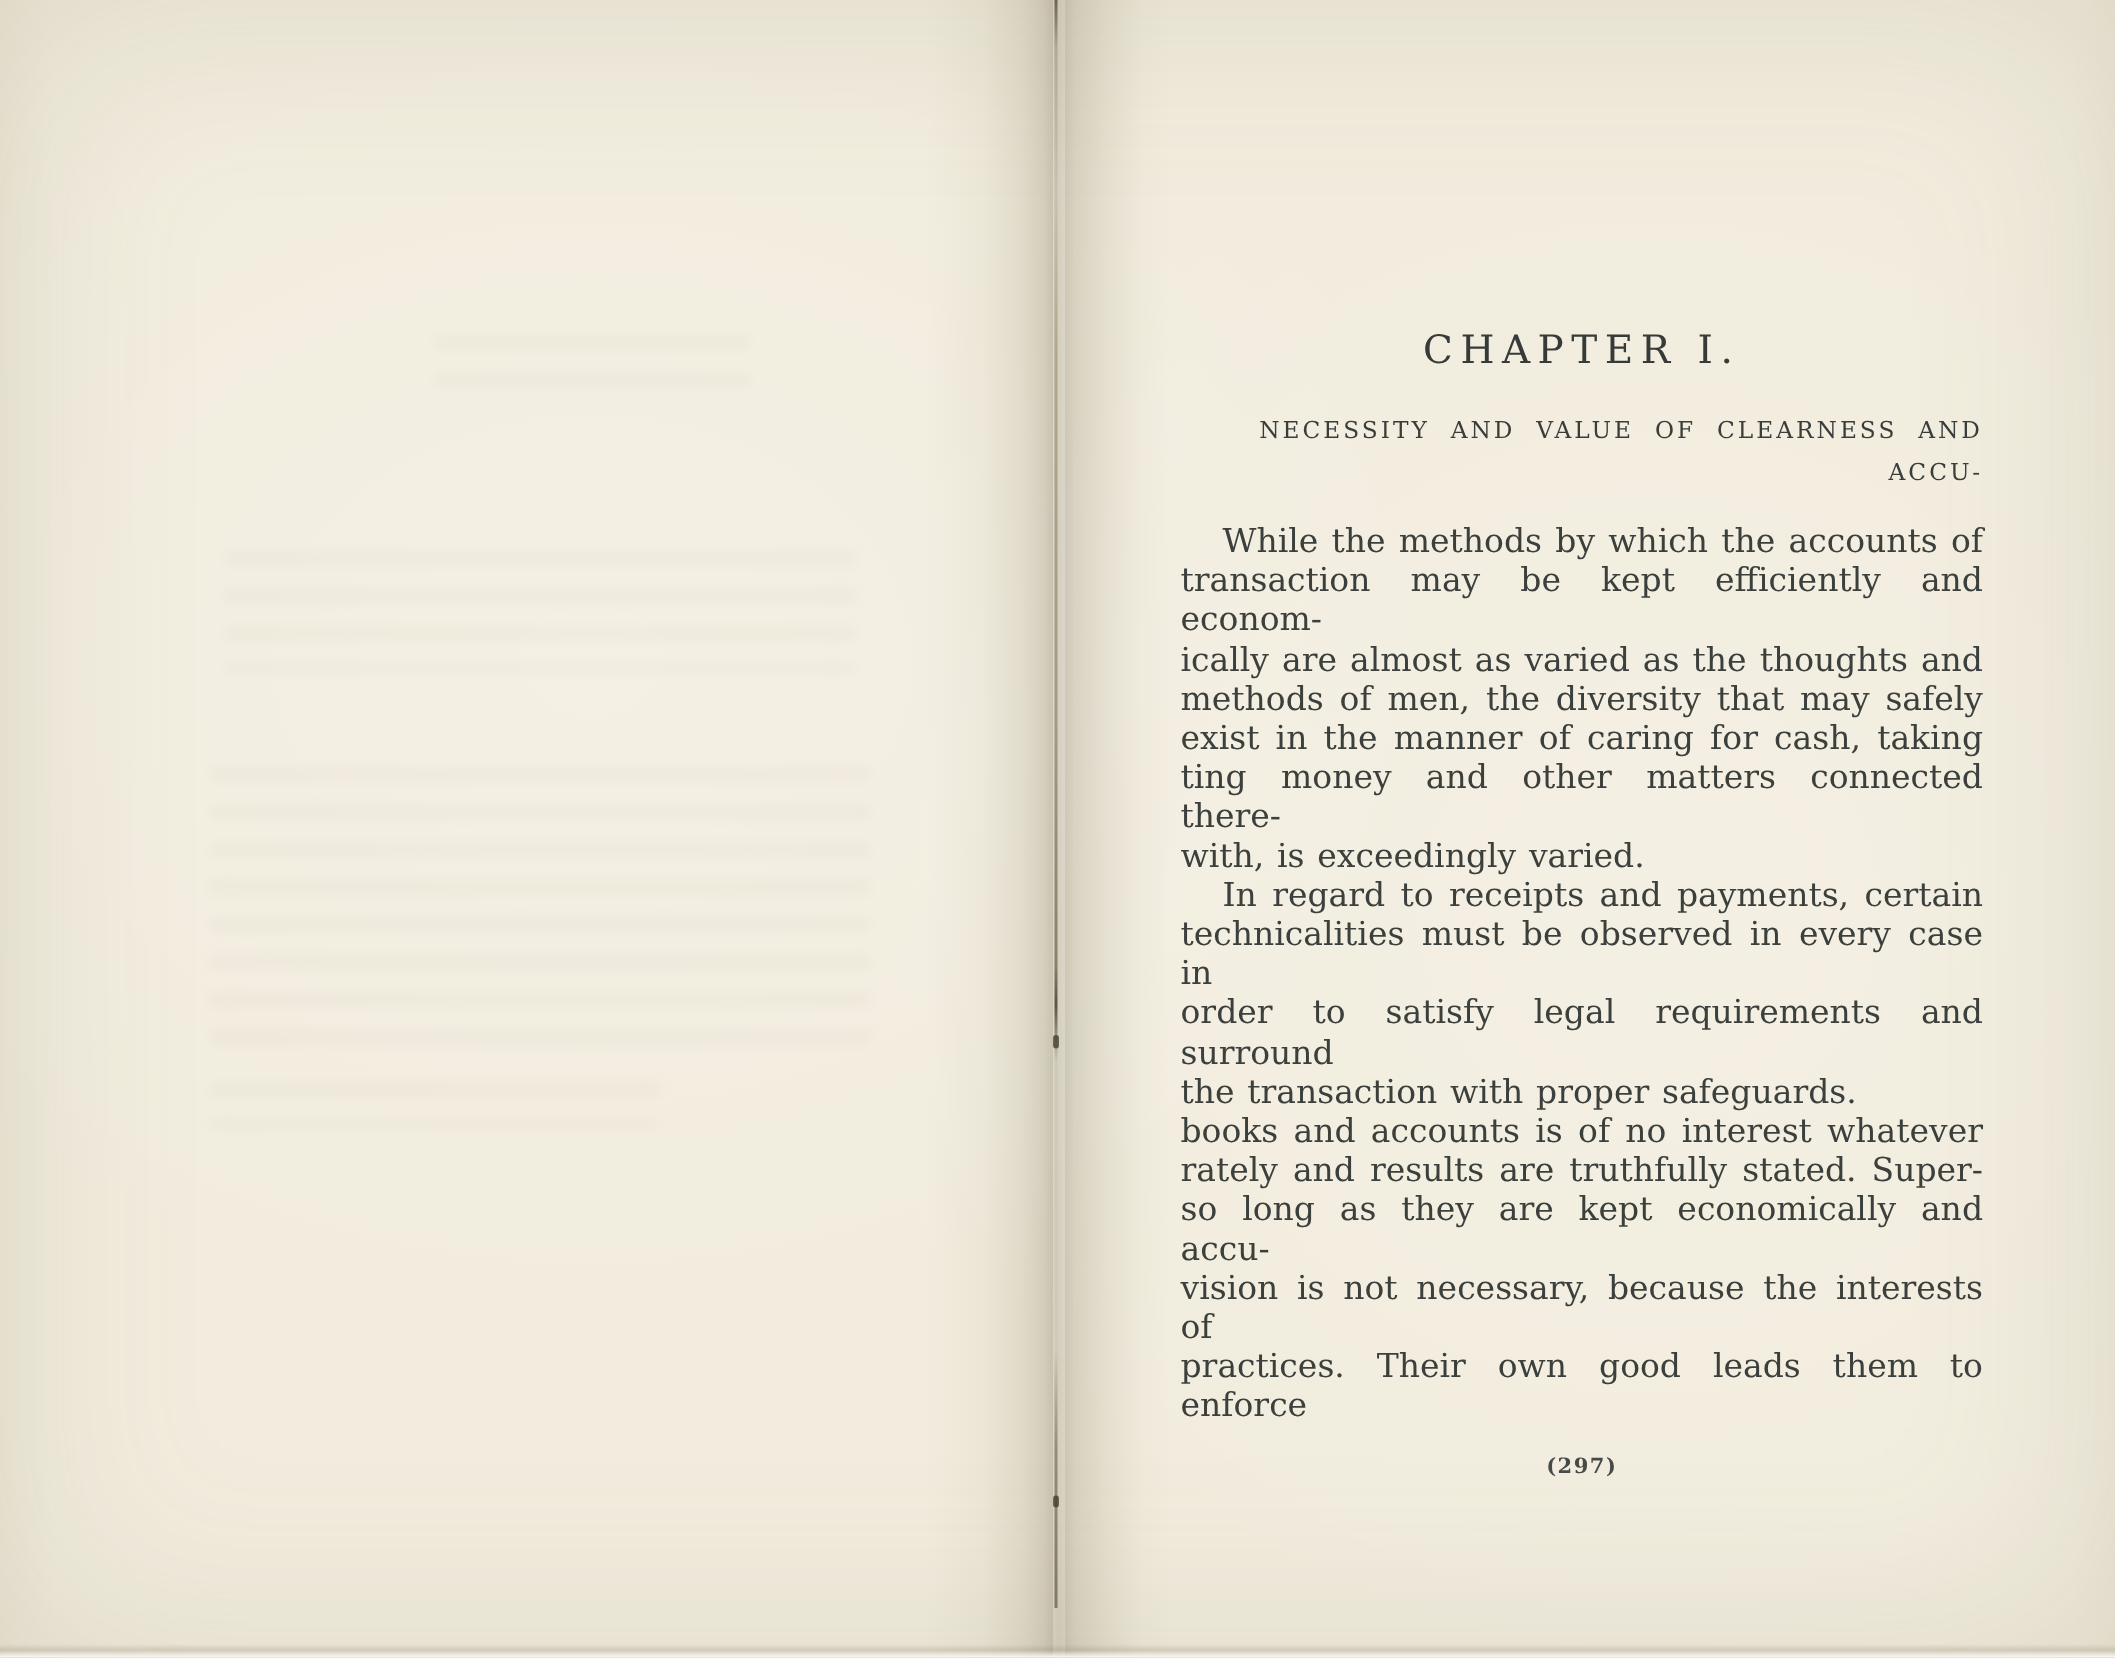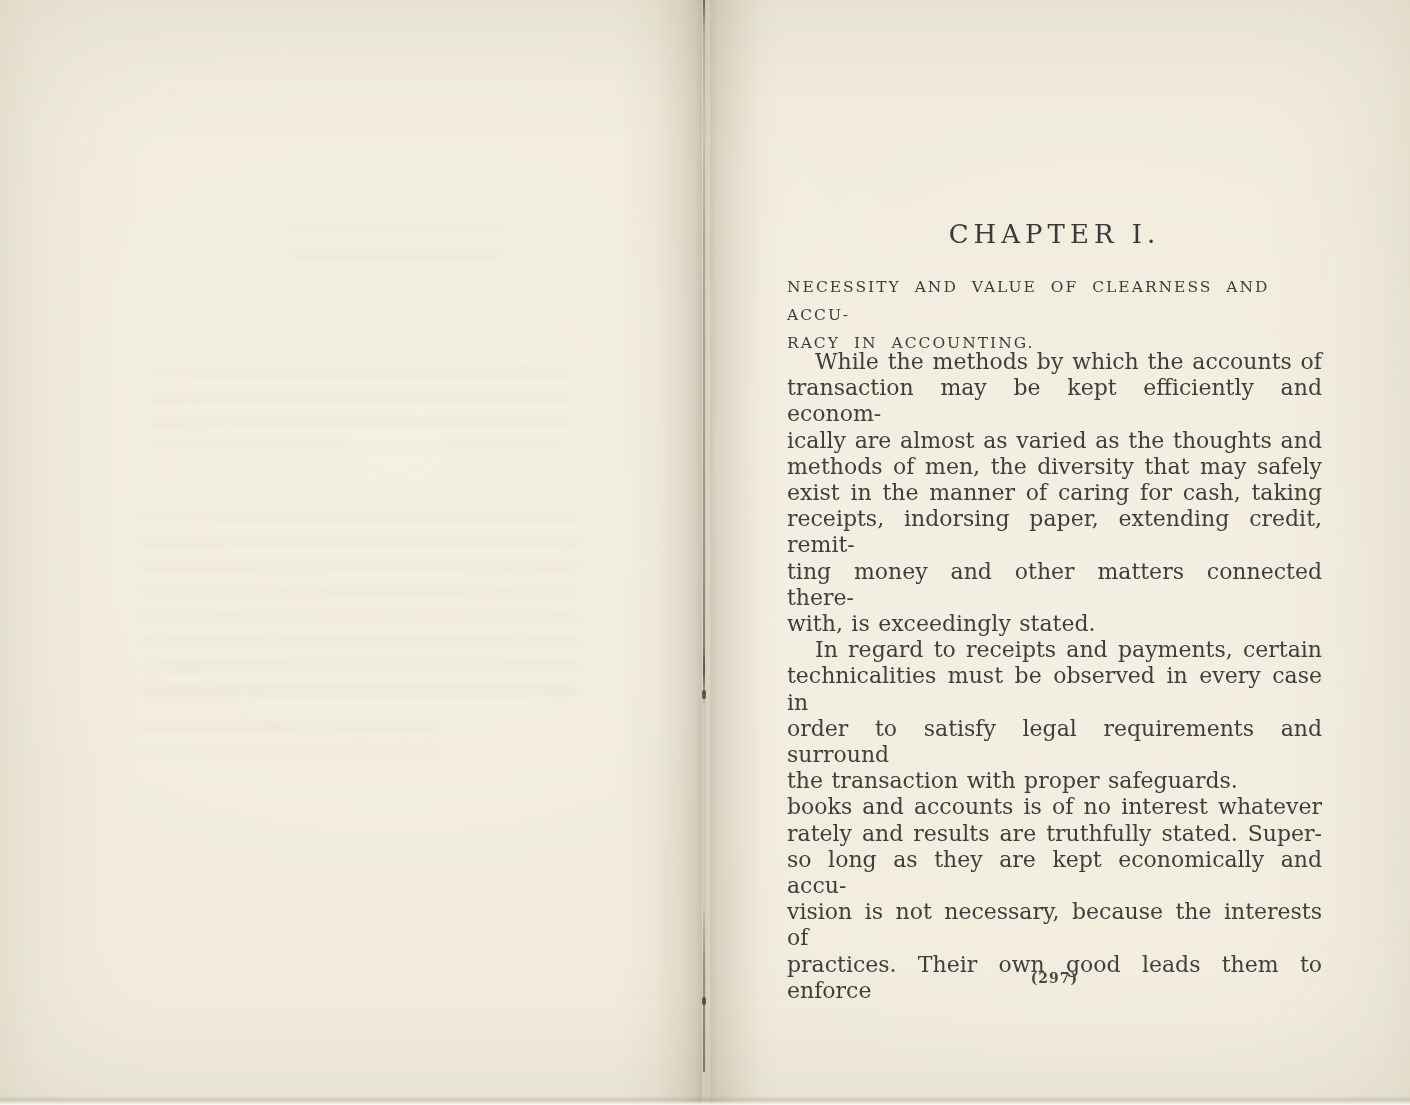--- a/index.html
+++ b/index.html
@@ -86,21 +86,21 @@
   
   .chapter-title{
     position:absolute;left:77px;top:218px;width:535px;
     text-align:center;
     font-size:26px;line-height:32px;
     letter-spacing:5px;
     color:#363a38;
   }
   .chapter-subtitle{
     position:absolute;left:77px;top:273px;width:535px;
-    text-align:left;
+    text-align:right;
     font-size:15.5px;line-height:28px;
     letter-spacing:2px;word-spacing:7px;
     color:#3a3e3b;
   }
   .body-text{
     position:absolute;left:77px;top:349px;width:535px;
     font-size:22px;line-height:26.2px;
     color:#3c403d;
     word-spacing:1.5px;
   }
@@ -130,33 +130,31 @@
   <div class="gutter-shadow"></div>
   <div class="gutter-line"></div>
   <div class="stitch s1"></div>
   <div class="stitch s2"></div>
 
   <div class="page page-right">
     <div class="chapter-title">CHAPTER I.</div>
 
     <div class="chapter-subtitle">
       <div>NECESSITY AND VALUE OF CLEARNESS AND ACCU-</div>
-      <div>RACY IN ACCOUNTING.</div>
     </div>
 
     <div class="body-text" id="body-text">
         <div>
           <div class="line first">While the methods by which the accounts of</div>
           <div class="line">transaction may be kept efficiently and econom-</div>
           <div class="line">ically are almost as varied as the thoughts and</div>
           <div class="line">methods of men, the diversity that may safely</div>
           <div class="line">exist in the manner of caring for cash, taking</div>
-          <div class="line">receipts, indorsing paper, extending credit, remit-</div>
           <div class="line">ting money and other matters connected there-</div>
-          <div class="line last">with, is exceedingly stated.</div>
+          <div class="line last">with, is exceedingly varied.</div>
         </div>
         <div>
           <div class="line first">In regard to receipts and payments, certain</div>
           <div class="line">technicalities must be observed in every case in</div>
           <div class="line">order to satisfy legal requirements and surround</div>
           <div class="line last">the transaction with proper safeguards.</div>
         </div>
         <div>
           <div class="line">books and accounts is of no interest whatever</div>
           <div class="line">rately and results are truthfully stated.  Super-</div>

